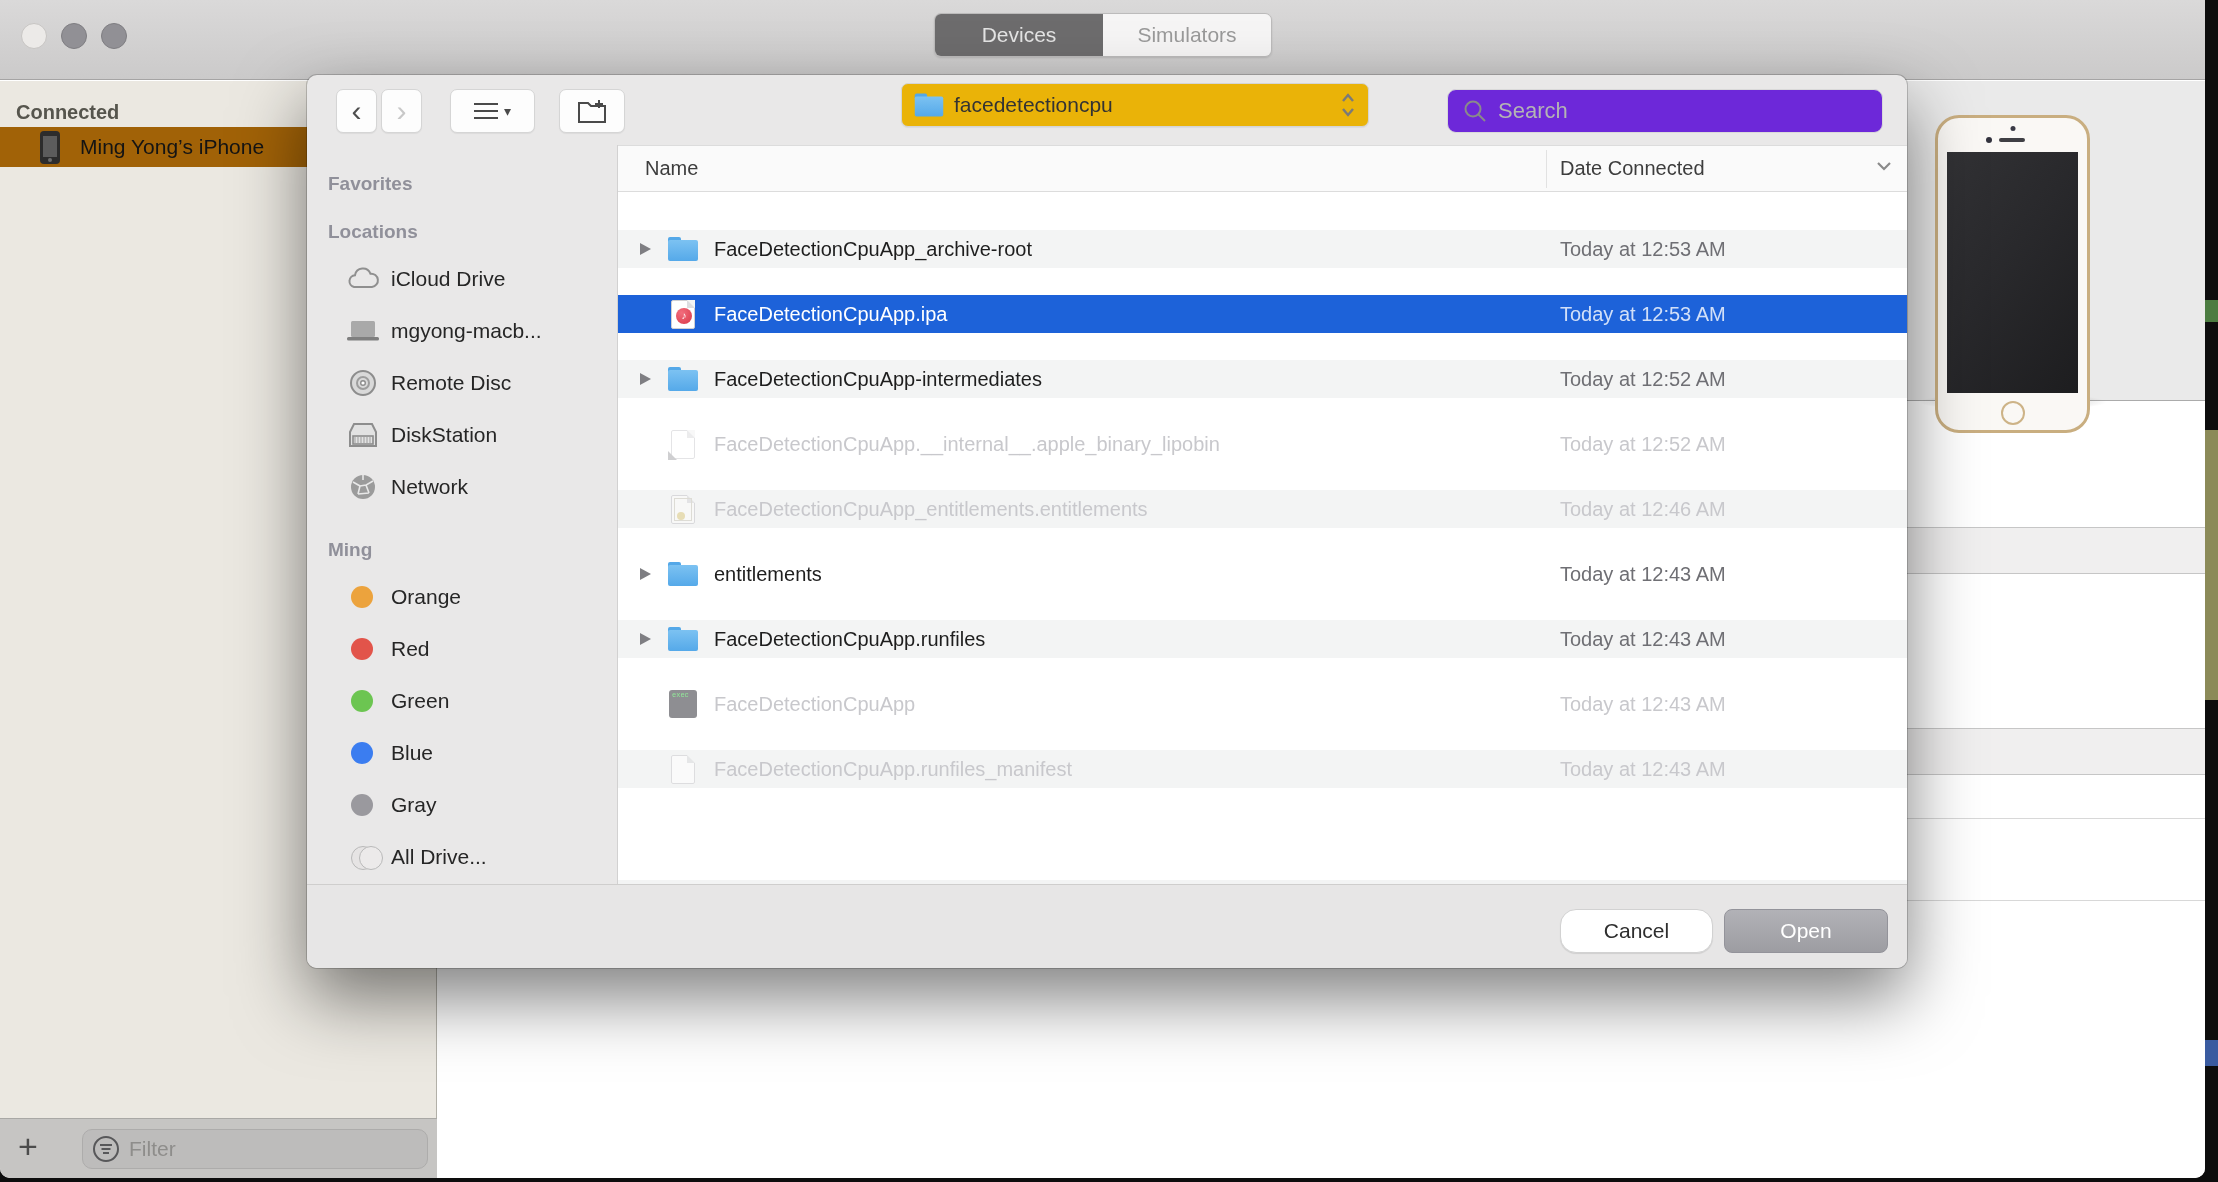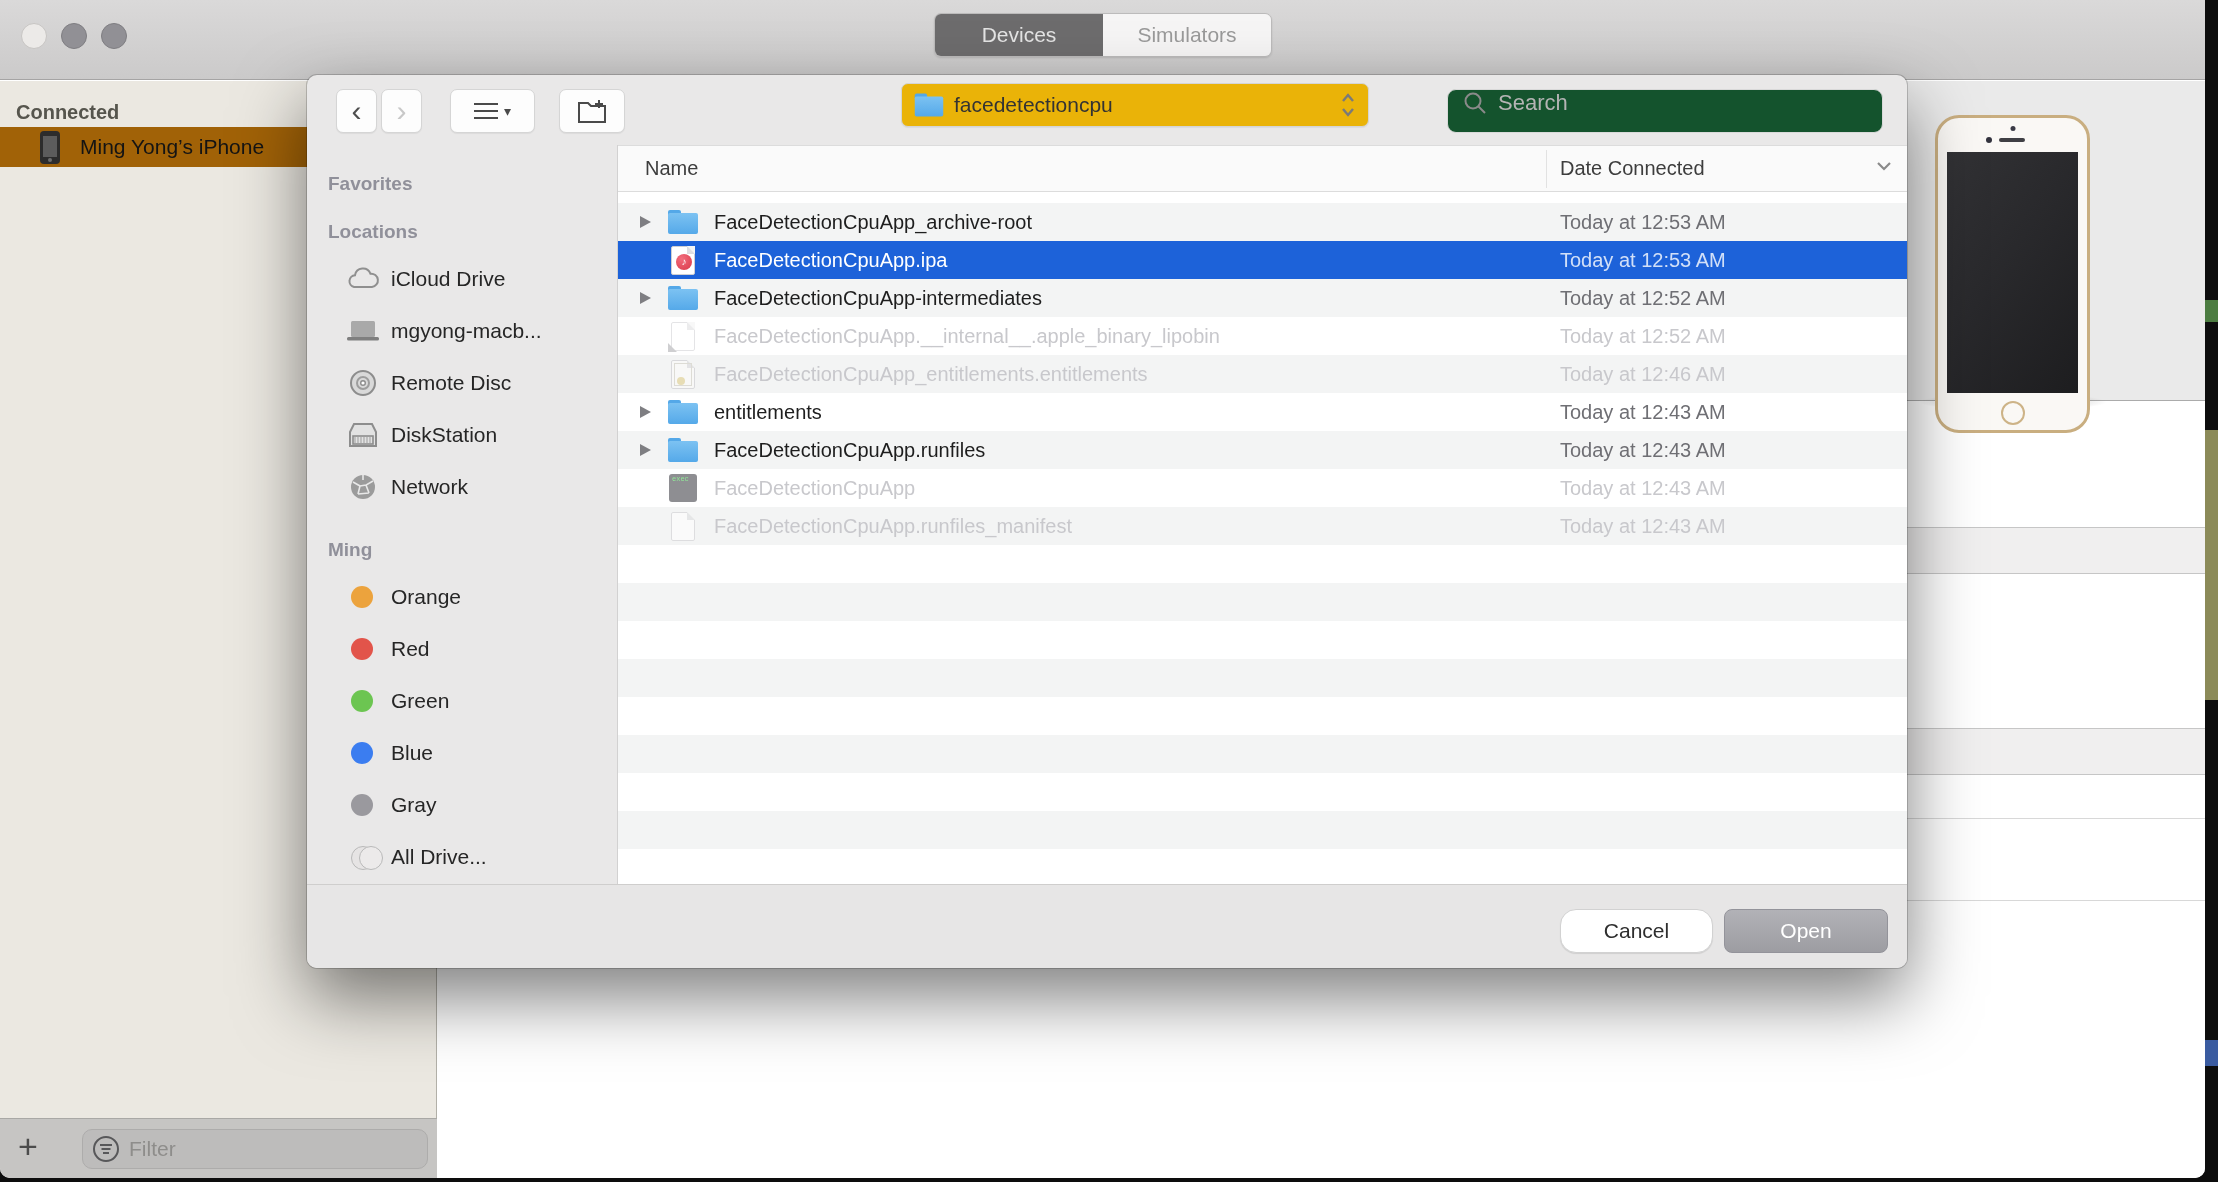--- a/index.html
+++ b/index.html
@@ -126,22 +126,22 @@
   .view-lines i { display:block; height:2.6px; background:#4a4a4a; margin:4.6px 0; }
   .view-chev { margin-left:6px; color:#4a4a4a; font-size:14px; }
 
   .path-select { position:absolute; left:594px; top:8px; width:468px; height:44px;
     background:#eab308; border:1px solid #d5d5d5; border-radius:7px;
     display:flex; align-items:center; box-shadow:0 1px 1px rgba(0,0,0,.06); }
   .path-label { font-size:21px; color:#333; margin-left:10px; }
   .updown { margin-left:auto; margin-right:12px; }
 
   .search-field { position:absolute; left:1140px; top:14px; width:436px; height:44px;
-    background:#14532d; border:1px solid #d9d9d9; border-radius:9px;
-    display:flex; align-items:flex-start; }
+    background:#6d28d9; border:1px solid #d9d9d9; border-radius:9px;
+    display:flex; align-items:center; }
   .search-placeholder { font-size:22px; color:#b4b4b4; margin-left:10px; }
 
   
   .dlg-sidebar { position:absolute; left:0; top:70px; width:311px; height:739px;
     border-right:1px solid #d2d1d1; padding-top:28px; overflow:hidden; }
   .sb-header { font-size:19px; font-weight:700; color:#90909a; margin:26px 0 10px 21px; }
   .sb-header.first { margin-top:0; }
   .sb-item { height:52px; display:flex; align-items:center; padding-left:36px; }
   .sb-icon { width:40px; height:34px; display:flex; align-items:center; justify-content:center; }
   .sb-label { font-size:21px; color:#262626; margin-left:8px; white-space:nowrap; }
@@ -156,21 +156,21 @@
   .dlg-list { position:absolute; left:311px; top:70px; width:1289px; height:739px;
     background:#ffffff; overflow:hidden; }
   .list-header { position:absolute; left:0; top:0; width:100%; height:47px;
     background:#fafafa; border-top:1px solid #dcdcdc; border-bottom:1px solid #dcdcdc; }
   .col-name { position:absolute; left:27px; top:0; line-height:45px; font-size:20px; color:#3d3d3d; }
   .col-date { position:absolute; left:942px; top:0; line-height:45px; font-size:20px; color:#3d3d3d; }
   .col-divider { position:absolute; left:928px; top:4px; width:1px; height:38px; background:#e2e2e2; }
   .sort-chev { position:absolute; right:14px; top:14px; color:#8a8a8a; }
 
   .rows { position:absolute; left:0; top:58px; width:100%; }
-  .row { position:relative; height:38px; display:flex; align-items:center; }
+  .row { position:relative; height:38px; display:flex; align-items:center;margin-top:27px; }
   .row-gray { background:#f3f4f4; }
   .row-selected { background:#1d62d9; }
   .disc-tri { position:absolute; left:22px; top:13px; width:0; height:0;
     border-left:11px solid #7e7e82; border-top:6.5px solid transparent; border-bottom:6.5px solid transparent; }
   .ficon { position:absolute; left:48px; top:4px; width:34px; height:30px;
     display:flex; align-items:center; justify-content:center; }
   .fname { position:absolute; left:96px; font-size:20px; color:#1e1e1e; white-space:nowrap; }
   .fdate { position:absolute; left:942px; font-size:20px; color:#6f6f74; white-space:nowrap; }
   .row-selected .fname { color:#ffffff; }
   .row-selected .fdate { color:rgba(255,255,255,.8); }

